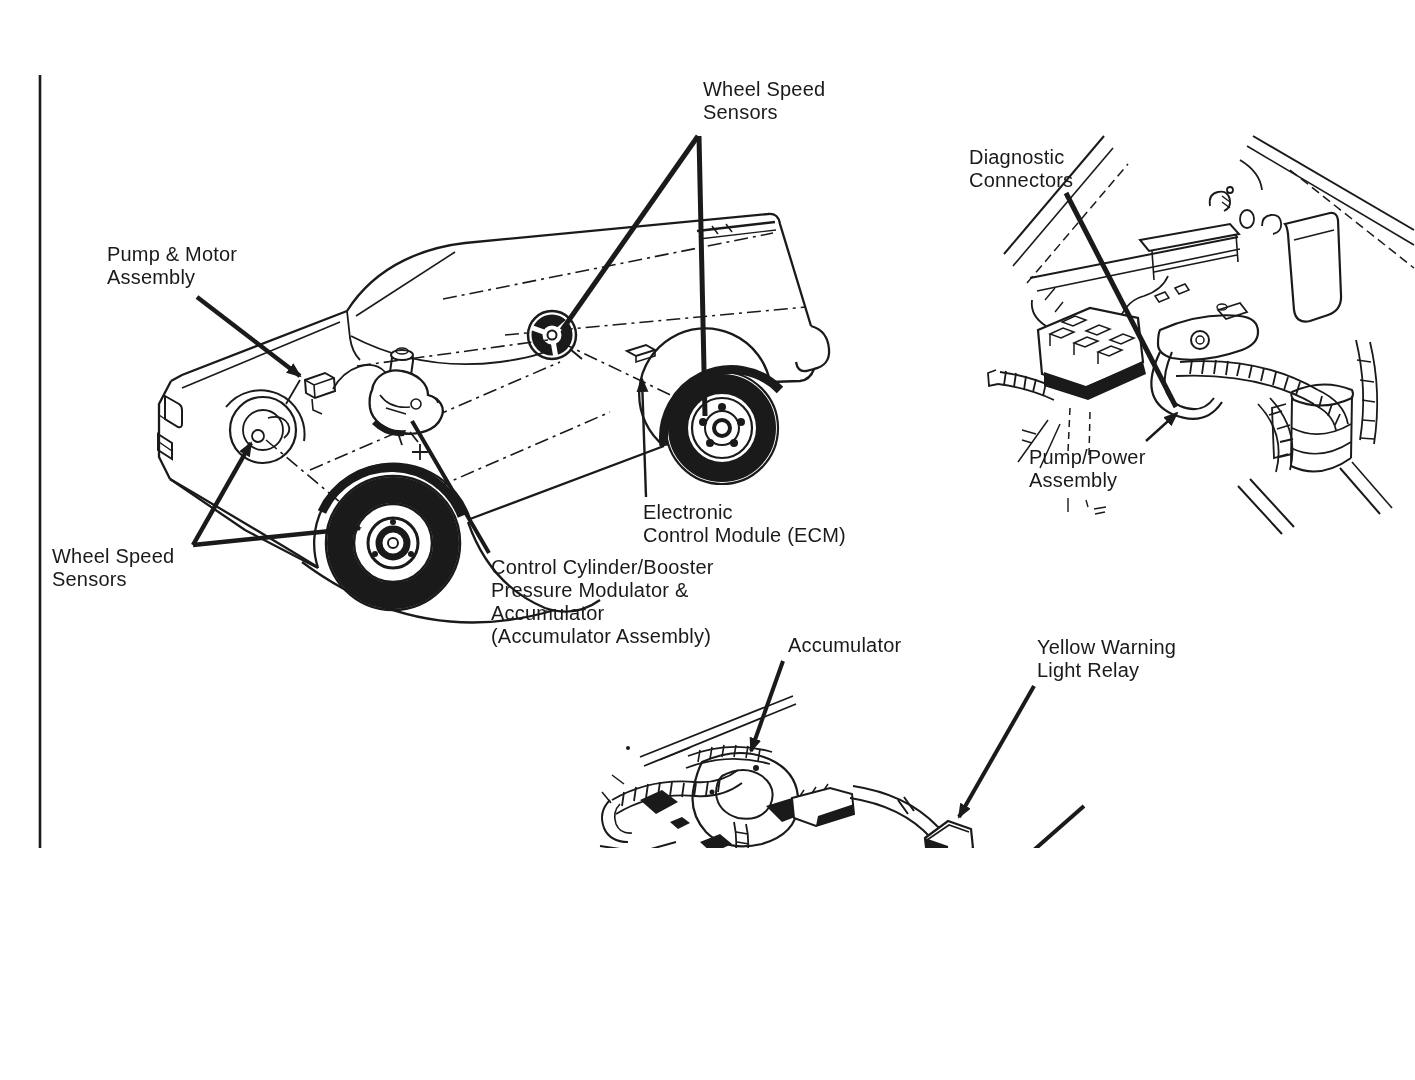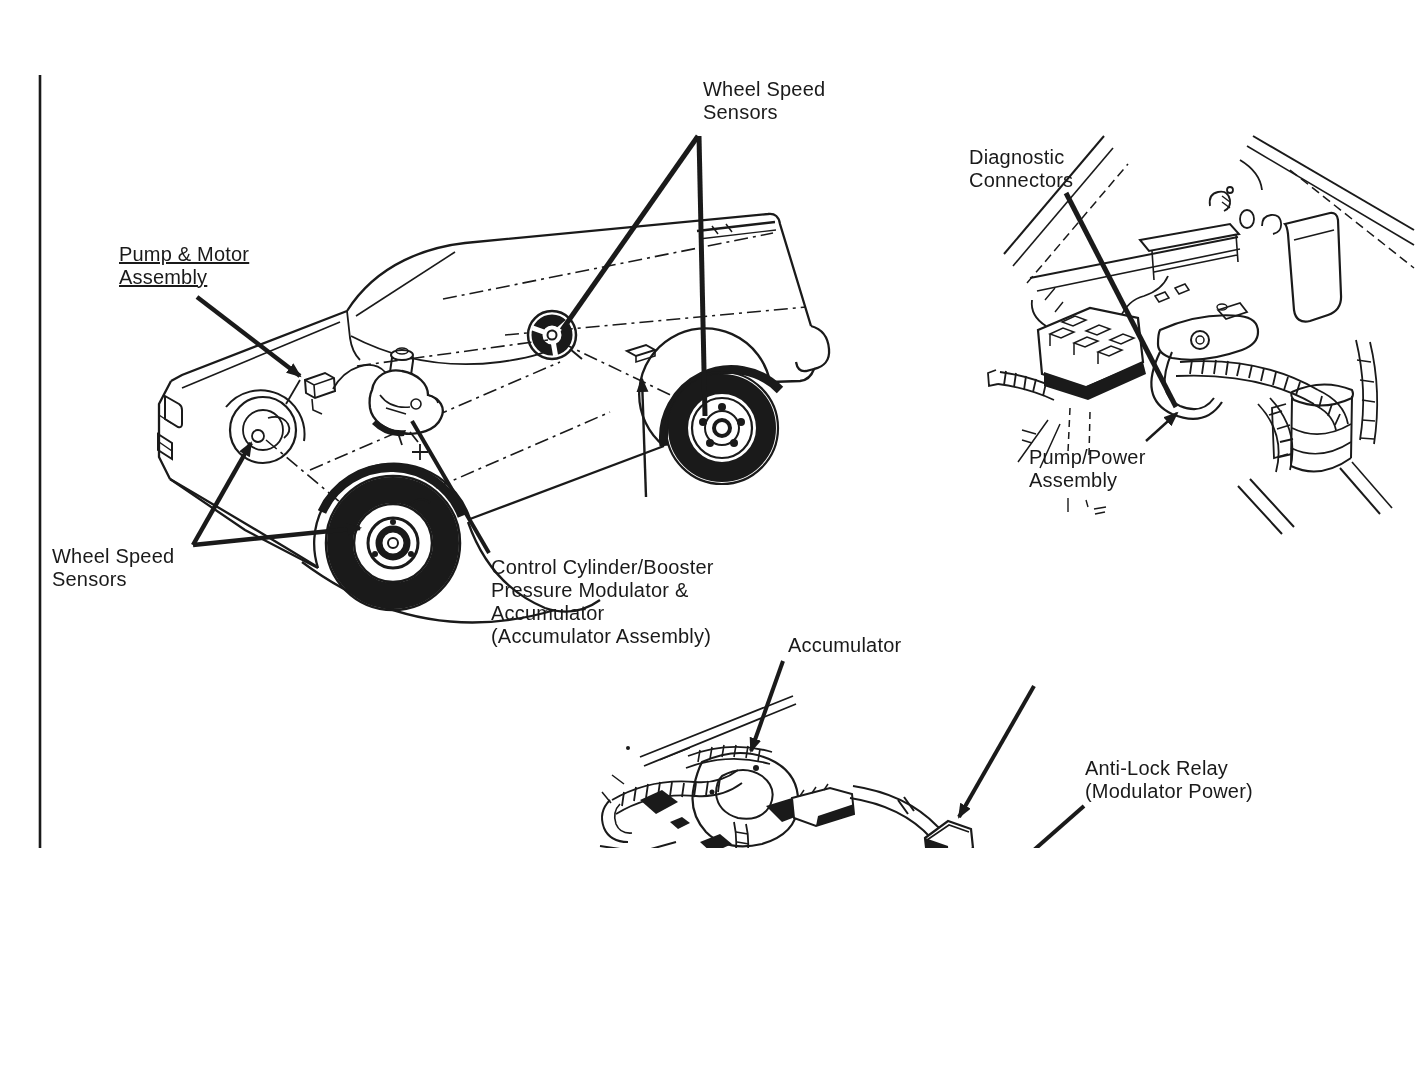--- a/index.html
+++ b/index.html
@@ -356,46 +356,50 @@
   <div class="lbl" style="left:703px;top:78px;">
     <span>Wheel Speed</span>
     <span>Sensors</span>
   </div>
 
   <div class="lbl" style="left:962px;top:146px;margin-left:7px;">
     <span>Diagnostic</span>
     <span>Connectors</span>
   </div>
 
-  <div class="lbl" style="left:119px;top:243px;text-decoration:underline;">
+  <div class="lbl" style="left:107px;top:243px;">
     <span>Pump &amp; Motor</span>
     <span>Assembly</span>
   </div>
 
   <div class="lbl" style="left:1029px;top:446px;">
     <span>Pump/Power</span>
     <span>Assembly</span>
   </div>
 
   <div class="lbl" style="left:52px;top:545px;">
     <span>Wheel Speed</span>
     <span>Sensors</span>
   </div>
 
+  <div class="lbl" style="left:643px;top:501px;">
+    <span>Electronic</span>
+    <span>Control Module (ECM)</span>
+  </div>
 
   <div class="lbl" style="left:491px;top:556px;">
     <span>Control Cylinder/Booster</span>
     <span>Pressure Modulator &amp;</span>
     <span>Accumulator</span>
     <span>(Accumulator Assembly)</span>
   </div>
 
   <div class="lbl" style="left:788px;top:634px;">
     <span>Accumulator</span>
   </div>
 
-
-  <div class="lbl" style="left:1085px;top:757px;">
-    <span>Anti-Lock Relay</span>
-    <span>(Modulator Power)</span>
-  </div>
+  <div class="lbl" style="left:1037px;top:636px;">
+    <span>Yellow Warning</span>
+    <span>Light Relay</span>
+  </div>
+
 
 </div>
 
 </body></html>

